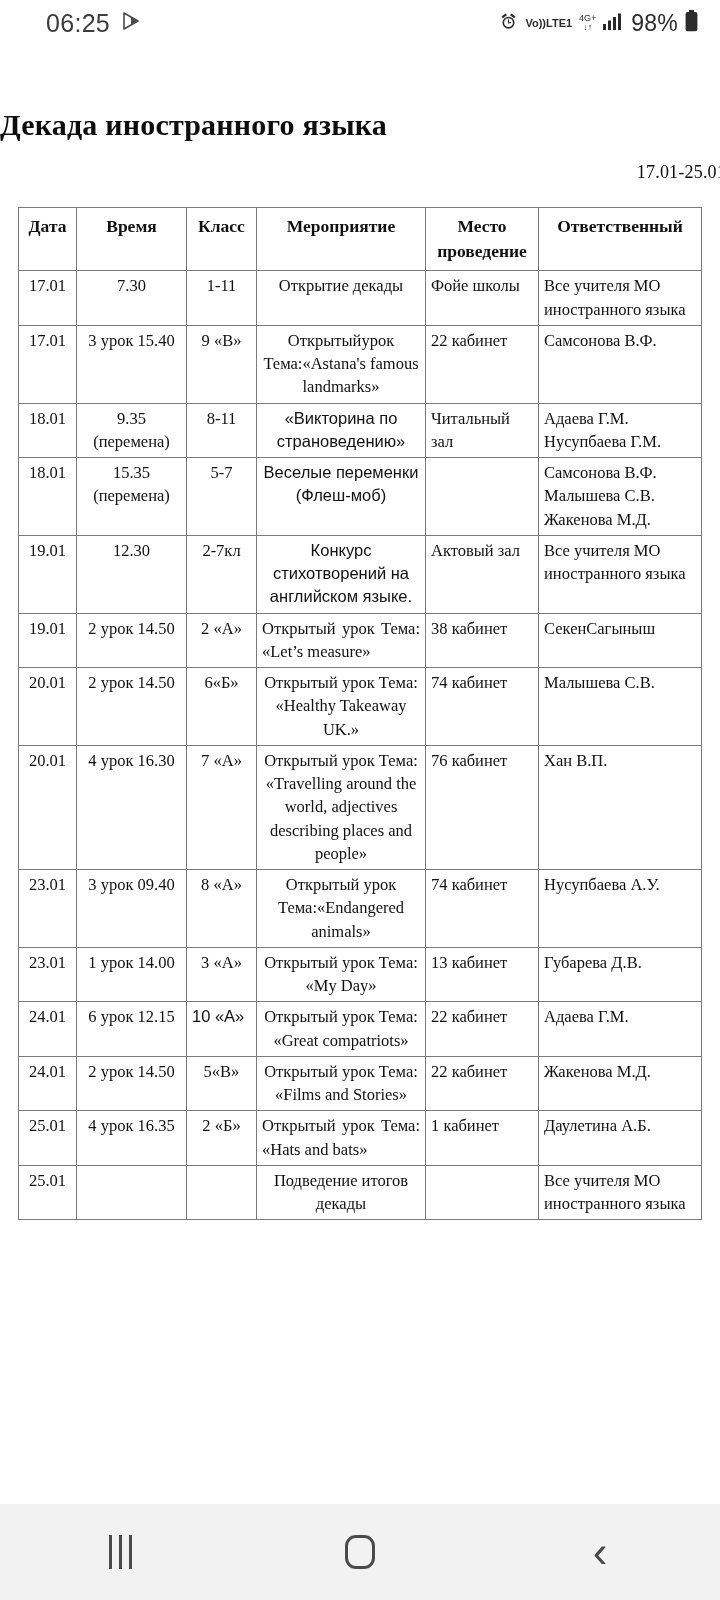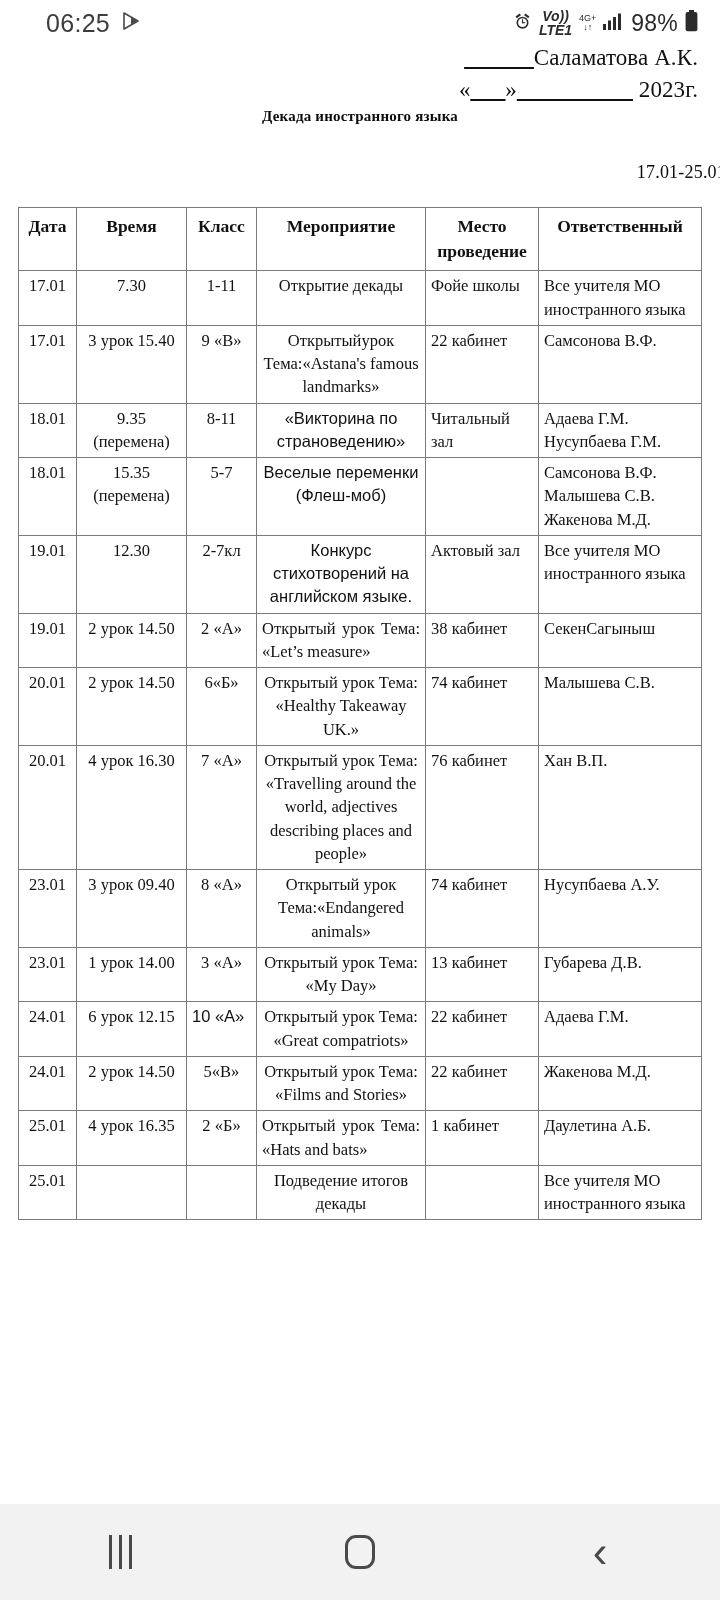--- a/index.html
+++ b/index.html
@@ -30,44 +30,44 @@
   .sb-clock{
     font-size:25px; color:#3c3c3c; letter-spacing:.3px;
     font-family:"Liberation Sans", sans-serif;
   }
   .sb-play{ display:block; }
   .sb-right{
     margin-left:auto; margin-right:22px;
     display:flex; align-items:center; gap:7px;
   }
   .sb-volte{
-    display:flex; flex-direction:column; align-items:center;
-    line-height:1; font-size:14px; font-weight:bold; color:#2b2b2b;font-style:italic;
+    display:flex; flex-direction:row; align-items:center;
+    line-height:1; font-size:11px; font-weight:bold; color:#2b2b2b;
   }
   .sb-4g{
     display:flex; flex-direction:column; align-items:center;
     line-height:1; font-size:9px; font-weight:normal; color:#2b2b2b;
   }
   .sb-pct{ font-size:23px; color:#2b2b2b; letter-spacing:.2px; }
 
   
   .doc-head{
     position:absolute; left:0; top:42px; width:720px;
     text-align:right; padding-right:22px;
     color:#111;
   }
   .sign-line{
     font-size:23px; line-height:1.38; letter-spacing:.1px;
     white-space:nowrap;
   }
   .u{ text-decoration:underline; }
   .doc-title{
     position:absolute; left:0; top:108px; width:720px;
-    text-align:center;
-    font-size:15px; font-weight:bold; letter-spacing:.2px;
+    text-align:left;
+    font-size:30px; font-weight:bold; letter-spacing:.2px;
     color:#0d0d0d;
   }
   .doc-dates{
     position:absolute; left:0; top:162px; width:720px;
     text-align:right;
     font-size:18px; font-weight:normal; letter-spacing:.2px;
     color:#0d0d0d;
     margin-left:6px;
   }
 
@@ -188,28 +188,20 @@
 
       <span>
         <svg width="13" height="22" viewBox="0 0 13 22">
           <rect x="4" y="0" width="5" height="2.2" fill="#2b2b2b"></rect>
           <rect x="0.6" y="2" width="11.8" height="19.2" rx="2" fill="#2b2b2b"></rect>
         </svg>
       </span>
     </div>
   </div>
 
-  <div class="doc-head">
-    <div class="sign-line">
-      <span class="u">______</span><span>Саламатова А.К.</span>
-    </div>
-    <div class="sign-line">
-      <span>«</span><span class="u">___</span><span>»</span><span class="u">__________</span> <span>2023г.</span>
-    </div>
-  </div>
 
   <div class="doc-title">Декада иностранного языка</div>
   <div class="doc-dates">17.01-25.01</div>
 
   <div class="tbl-wrap">
     <table class="sched">
       <colgroup>
         <col class="c-date">
           <col class="c-time">
           <col class="c-class">

